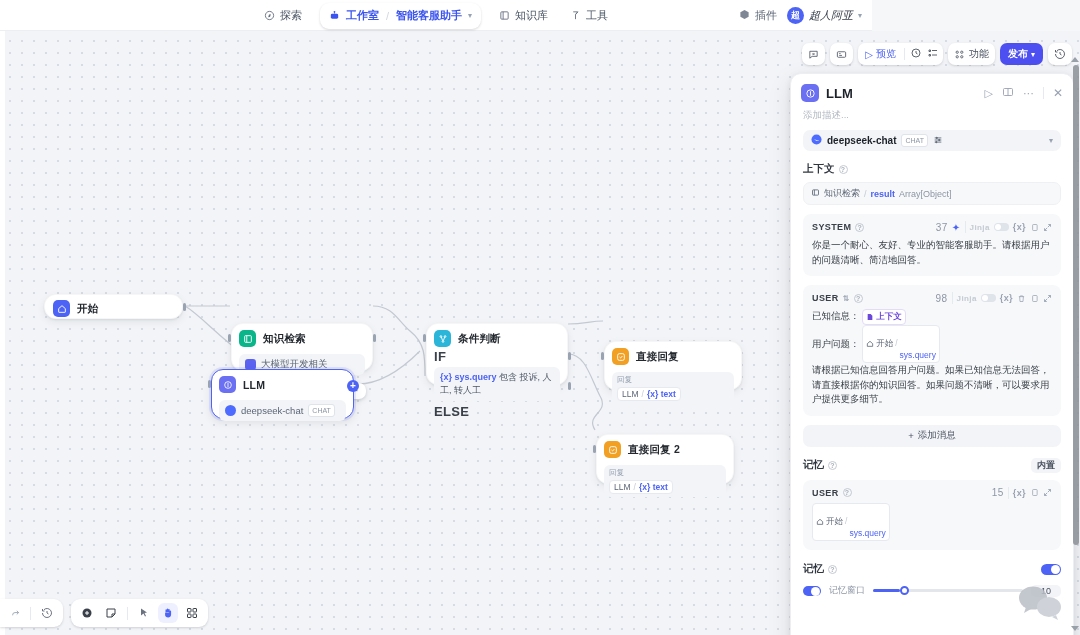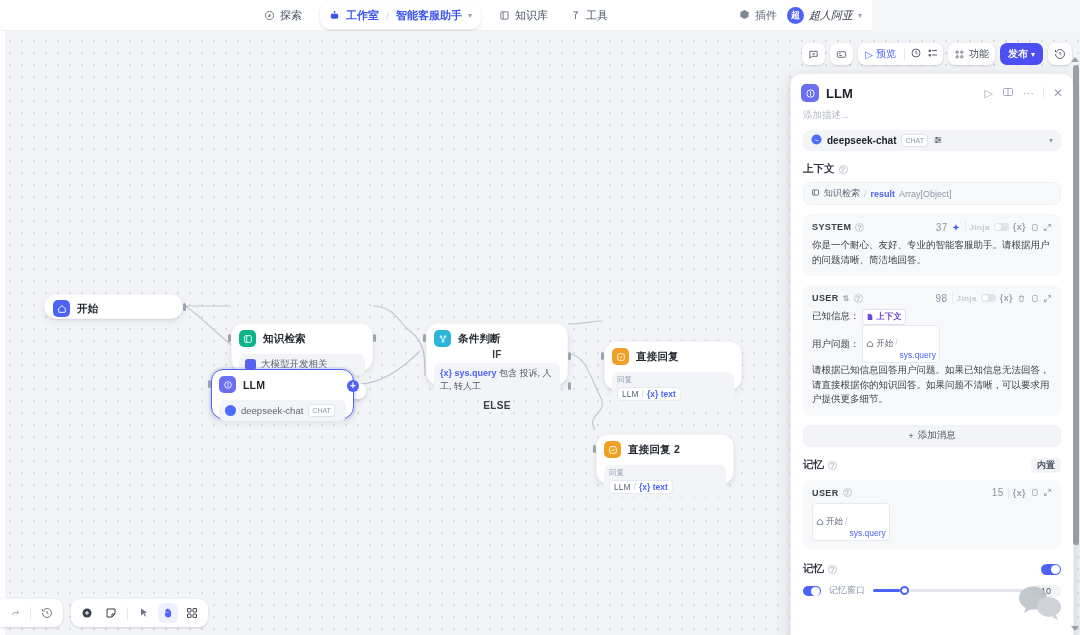--- a/index.html
+++ b/index.html
@@ -100,22 +100,22 @@
     line-height: 12px; text-align: center; font-weight: 600;
   }
   .node-float-toolbar {
     position: absolute; background: #fff; border-radius: 7px;
     box-shadow: 0 1px 3px rgba(16,24,40,.12), 0 2px 6px rgba(16,24,40,.08);
     display: flex; align-items: center; gap: 7px; padding: 3px 7px;
   }
   .node-float-toolbar span { color: #8d96a5; font-size: 10px; line-height: 10px; }
 
   .cond-row {
-    margin-top: 2px; font-size: 10px; font-weight: 700; color: #3a4049;
-    text-align: center; letter-spacing: .3px;
+    margin-top: 2px; font-size: 13px; font-weight: 700; color: #3a4049;
+    text-align: left; letter-spacing: .3px;
   }
   .cond-expr {
     margin-top: 3px; background: #f2f4f7; border-radius: 6px;
     padding: 4px 6px; font-size: 9px; color: #4b5563;
   }
   .var-token { color: #4d63f5; font-weight: 600; }
   .ans-label { font-size: 7.5px; color: #98a2b3; margin-bottom: 2px; }
   .ans-ref {
     display: inline-flex; align-items: center; gap: 3px;
     background: #fff; border: 1px solid #e6e9ef; border-radius: 4px;

